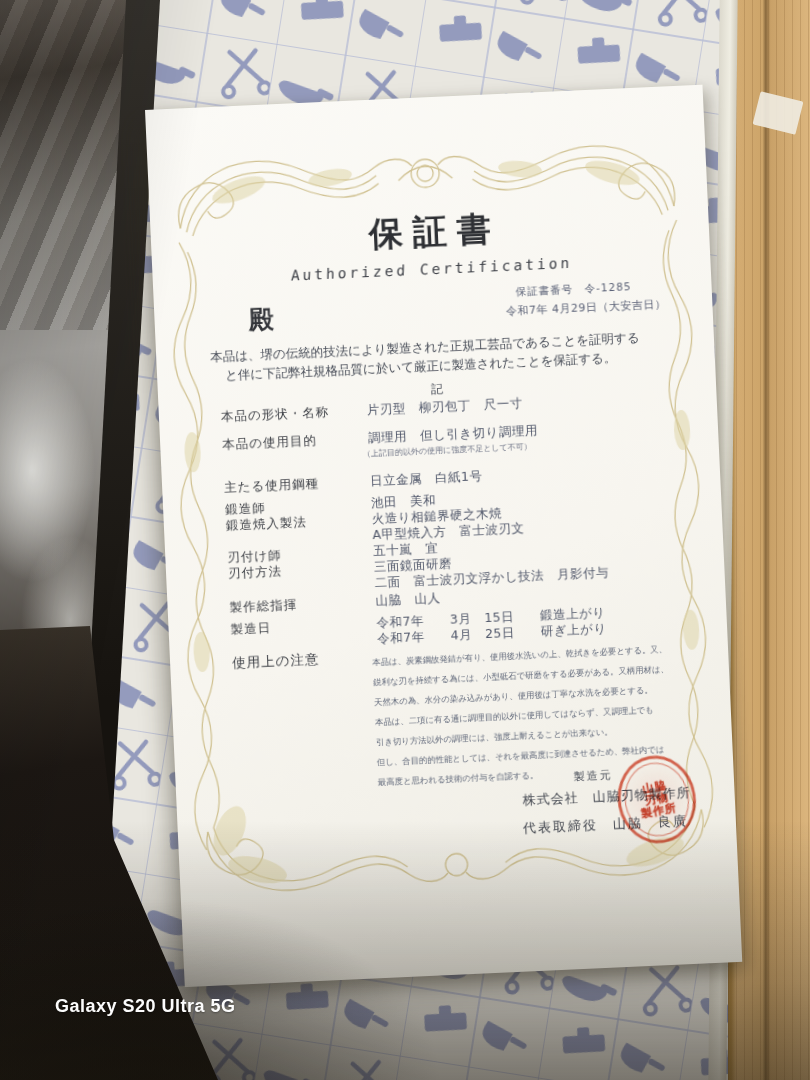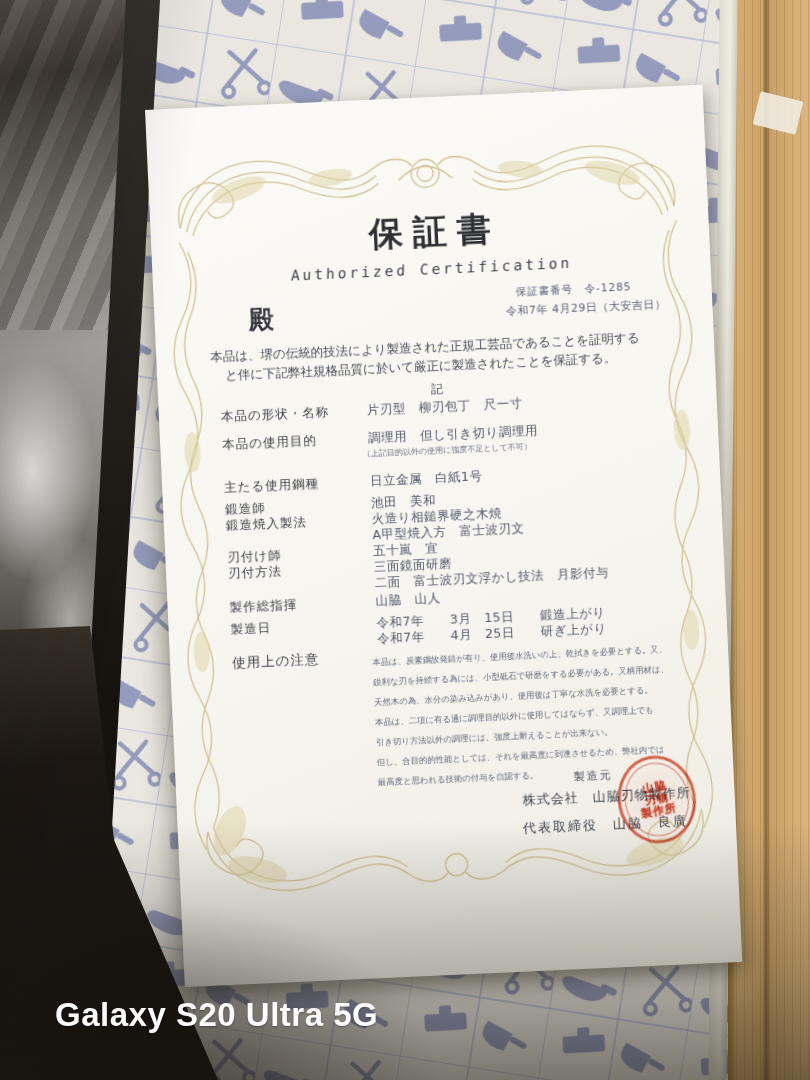--- a/index.html
+++ b/index.html
@@ -71,21 +71,21 @@
         display:flex;flex-direction:column;align-items:center;justify-content:center;
         font-size:11px;line-height:12px;color:rgba(205,60,38,.9);font-weight:600;letter-spacing:1px;
         text-shadow:0 0 1px rgba(205,60,38,.8);}
   
   .shade{position:absolute;inset:0;z-index:5;pointer-events:none;
         background:
           linear-gradient(to bottom, rgba(0,0,0,0) 76%, rgba(32,27,18,.30) 91%, rgba(30,25,16,.55) 100%),
           linear-gradient(100deg, rgba(0,0,0,.18) 0%, rgba(0,0,0,0) 22%),
           radial-gradient(420px 260px at 18% 100%, rgba(10,8,5,.5), rgba(10,8,5,0) 70%);}
   .watermark{position:absolute;left:55px;top:996px;z-index:6;
-        font-family:"Liberation Sans",sans-serif;font-weight:700;font-size:33px;
+        font-family:"Liberation Sans",sans-serif;font-weight:700;font-size:18px;
         color:#fcfcfc;letter-spacing:.5px;text-shadow:0 1px 2px rgba(0,0,0,.35);}
 </style>
 </head>
 <body>
 
 <div class="stage">
 
   <svg class="bg-svg" width="810" height="1080">
     <defs>
       <pattern id="wrap" width="140" height="140" patternUnits="userSpaceOnUse" patternTransform="rotate(9)">

